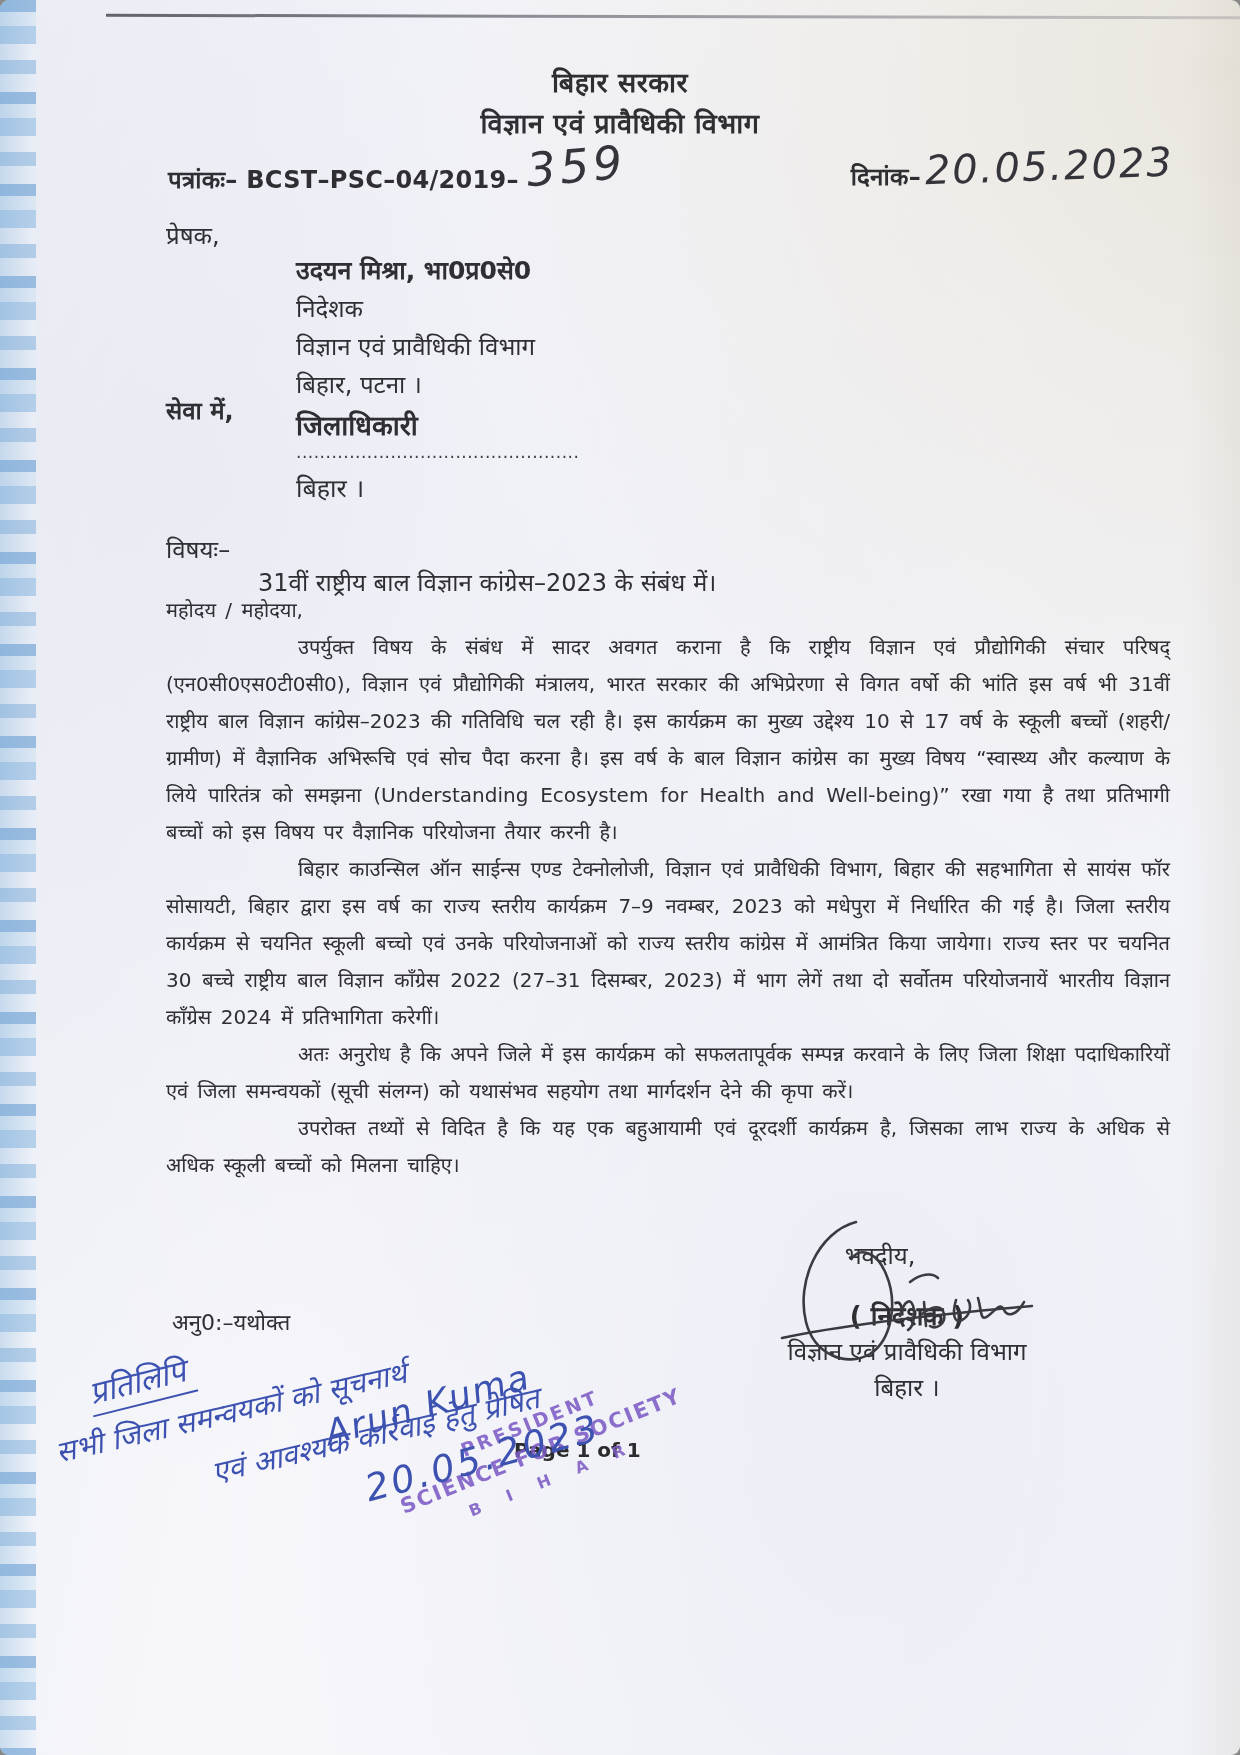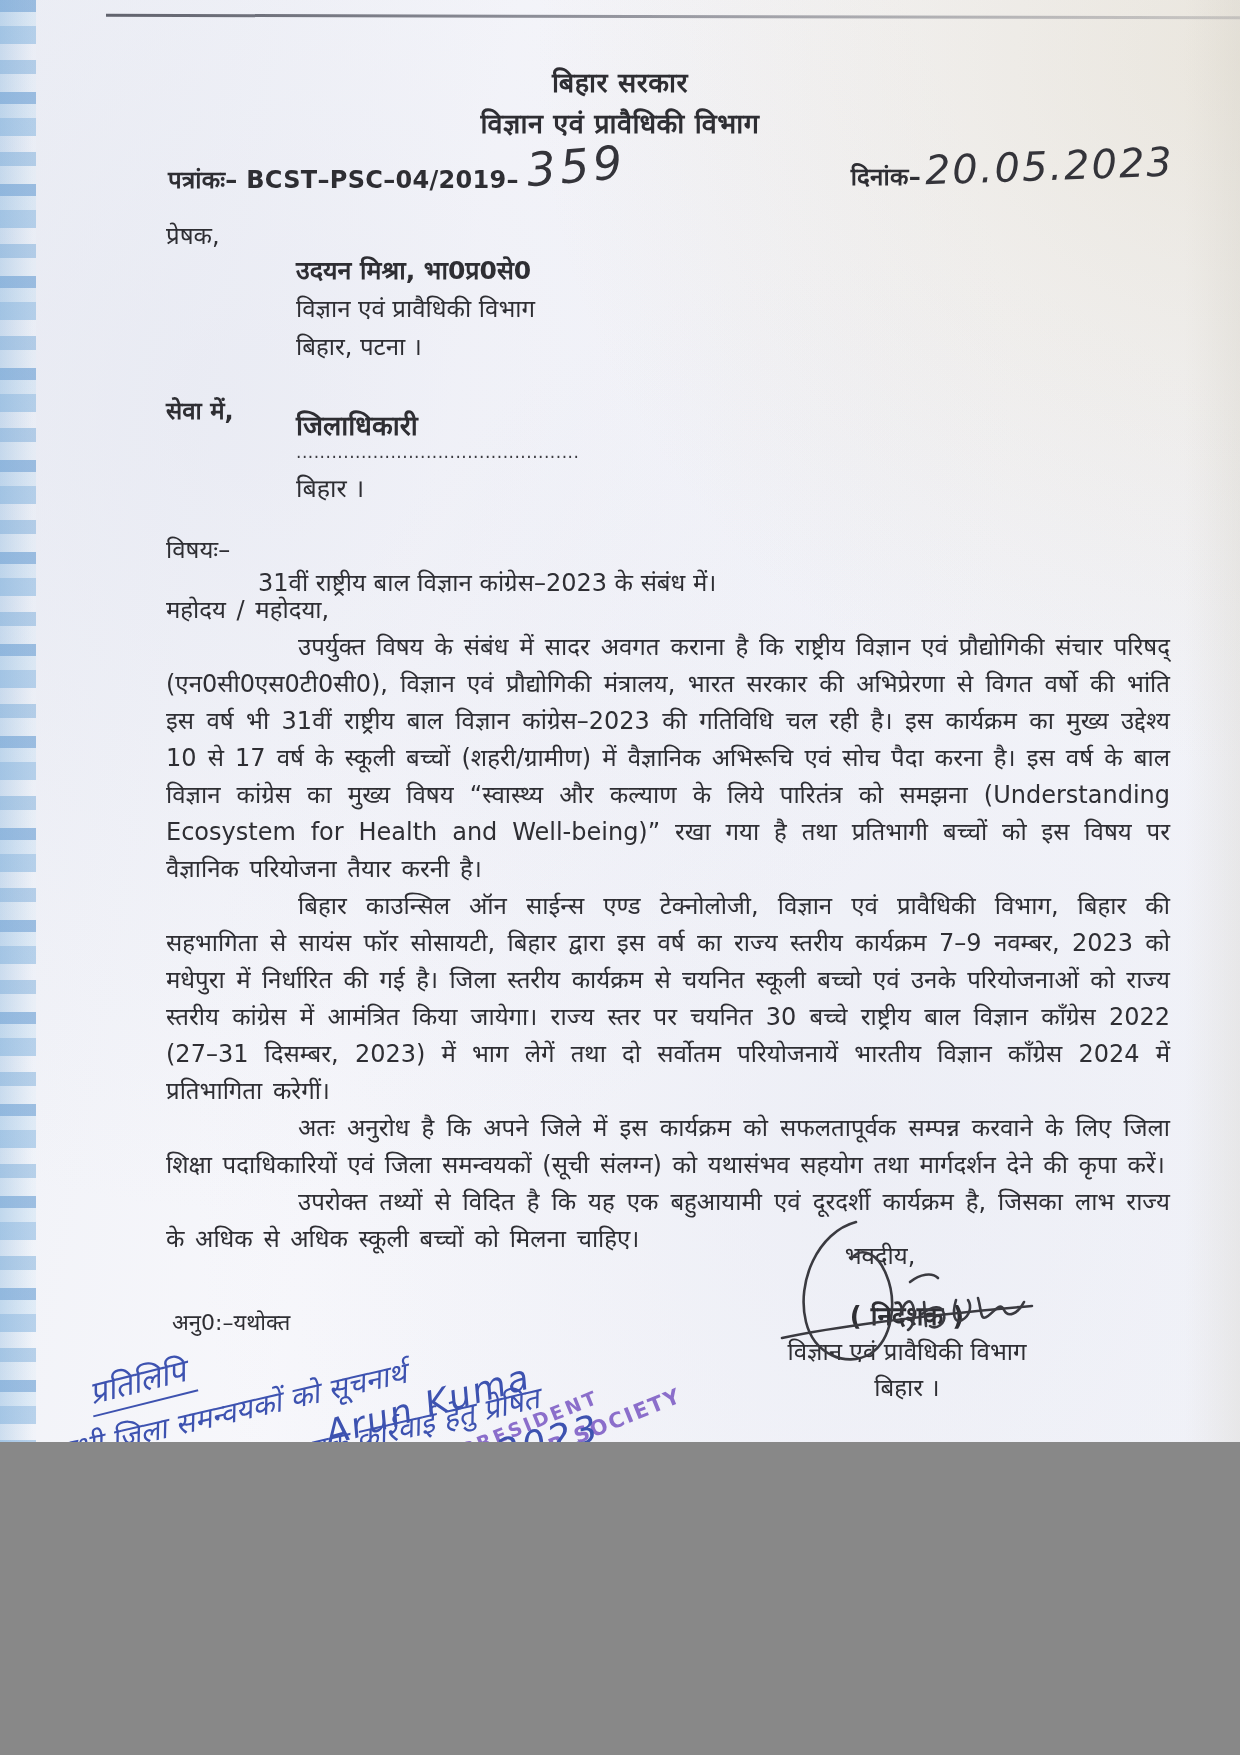--- a/index.html
+++ b/index.html
@@ -1,24 +1,24 @@
 <!DOCTYPE html>
 <html><head>
 <meta charset="utf-8">
 <style>
   html,body{margin:0;padding:0;background:#888;}
   .page{
-    position:relative;width:1240px;height:1442px;overflow:hidden;
+    position:relative;width:1240px;height:1755px;overflow:hidden;
     background-color:#f5f6fa;
     background-image:
       radial-gradient(circle at 100% 4%, rgba(208,192,150,.28), transparent 38%),
       radial-gradient(ellipse at 18% 28%, rgba(212,216,232,.30), transparent 55%),
       radial-gradient(ellipse at 70% 80%, rgba(222,225,238,.35), transparent 55%),
       linear-gradient(100deg,#eef0f6 0%,#f7f7fb 35%,#f3f4f9 100%);
-    font-family:"DejaVu Sans",sans-serif;color:#2e2e33;
+    font-family:"DejaVu Sans",sans-serif;color:#2e2e33;border-radius:9px;
   }
   
   .edge{
     position:absolute;left:0;top:0;bottom:0;width:36px;z-index:5;
     background:
       linear-gradient(to right, rgba(120,170,215,.30), rgba(246,246,250,0) 92%),
       repeating-linear-gradient(to bottom,
         rgba(100,155,210,.60) 0 12px,
         rgba(190,220,242,.35) 12px 26px,
         rgba(135,182,224,.55) 26px 44px,
@@ -42,21 +42,21 @@
   .from-label{position:absolute;top:218px;left:166px;font-size:24px;}
   .from-block{position:absolute;top:252px;left:296px;font-size:24px;line-height:38px;}
   .from-name{font-weight:bold;font-size:25px;}
   .to-label{position:absolute;top:393px;left:166px;font-size:24px;font-weight:bold;}
   .to-title{position:absolute;top:406px;left:296px;font-size:27px;font-weight:bold;}
   .dots{position:absolute;top:442px;left:296px;font-size:17px;letter-spacing:.5px;color:#3b3b40;}
   .to-place{position:absolute;top:470px;left:296px;font-size:25px;}
   .subject-row{position:absolute;top:532px;left:166px;display:flex;font-size:24px;flex-direction:column;}
   .subject-label{flex:0 0 auto;}
   .subject-text{margin-left:92px;}
-  .body{position:absolute;top:592px;left:166px;width:1004px;font-size:24px;
+  .body{position:absolute;top:592px;left:166px;width:1004px;font-size:20px;
     line-height:37px;text-align:justify;word-spacing:3px;}
   .body p{margin:0;text-indent:132px;}
   .body .salutation{text-indent:0;}
   .closing{position:absolute;top:1238px;left:742px;width:330px;text-align:center;
     font-size:24px;line-height:36px;z-index:3;}
   .closing .valediction{padding-right:54px;}
   .closing .signatory{font-weight:bold;font-size:26px;margin-top:24px;}
   .sig-svg{position:absolute;top:-22px;left:18px;z-index:4;pointer-events:none;}
   .enclosure{position:absolute;top:1306px;left:172px;font-size:22px;}
   .blue{color:#3d52b0;}
@@ -96,20 +96,21 @@
       <span class="memo-label">पत्रांकः– BCST–PSC–04/2019–</span><span class="hand memo-number">359</span>
     </div>
     <div>
       <span class="date-label">दिनांक–</span><span class="hand date-value">20.05.2023</span>
     </div>
   </div>
 
   <div class="from-label">प्रेषक,</div>
   <div class="from-block">
     <div class="from-name">उदयन मिश्रा, भा0प्र0से0</div>
+    <div>निदेशक</div>
     <div>विज्ञान एवं प्रावैधिकी विभाग</div>
     <div>बिहार, पटना ।</div>
   </div>
 
   <div class="to-label">सेवा में,</div>
   <div class="to-title">जिलाधिकारी</div>
   <div class="dots">................................................</div>
   <div class="to-place">बिहार ।</div>
 
   <div class="subject-row">

